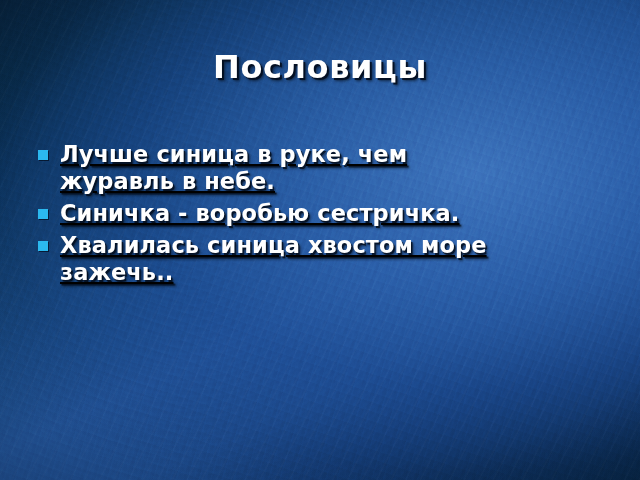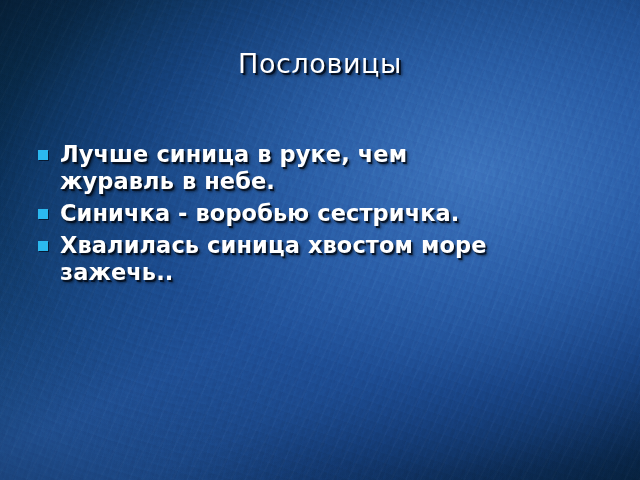--- a/index.html
+++ b/index.html
@@ -101,35 +101,36 @@
     z-index: 5;
   }
 
   #title {
     position: absolute;
     top: 48px;
     left: 0;
     width: 640px;
     text-align: center;
     color: #ffffff;
-    font-size: 27px;
-    font-weight: normal;
+    font-size: 32px;
+    font-weight: bold;
     letter-spacing: 0.6px;
     text-shadow:
       2px 2px 0 rgba(2,12,28,0.85),
       3px 3px 3px rgba(0,0,0,0.55);
     white-space: nowrap;
   }
 
   #bullet-list {
     position: absolute;
     top: 141px;
     left: 30px;
     width: 590px;
     list-style: none;
+    text-decoration: underline;
   }
 
   .bullet-item {
     position: relative;
     padding-left: 30px;
     margin-bottom: 5px;
     color: #ffffff;
     font-size: 22.5px;
     font-weight: bold;
     line-height: 27px;

